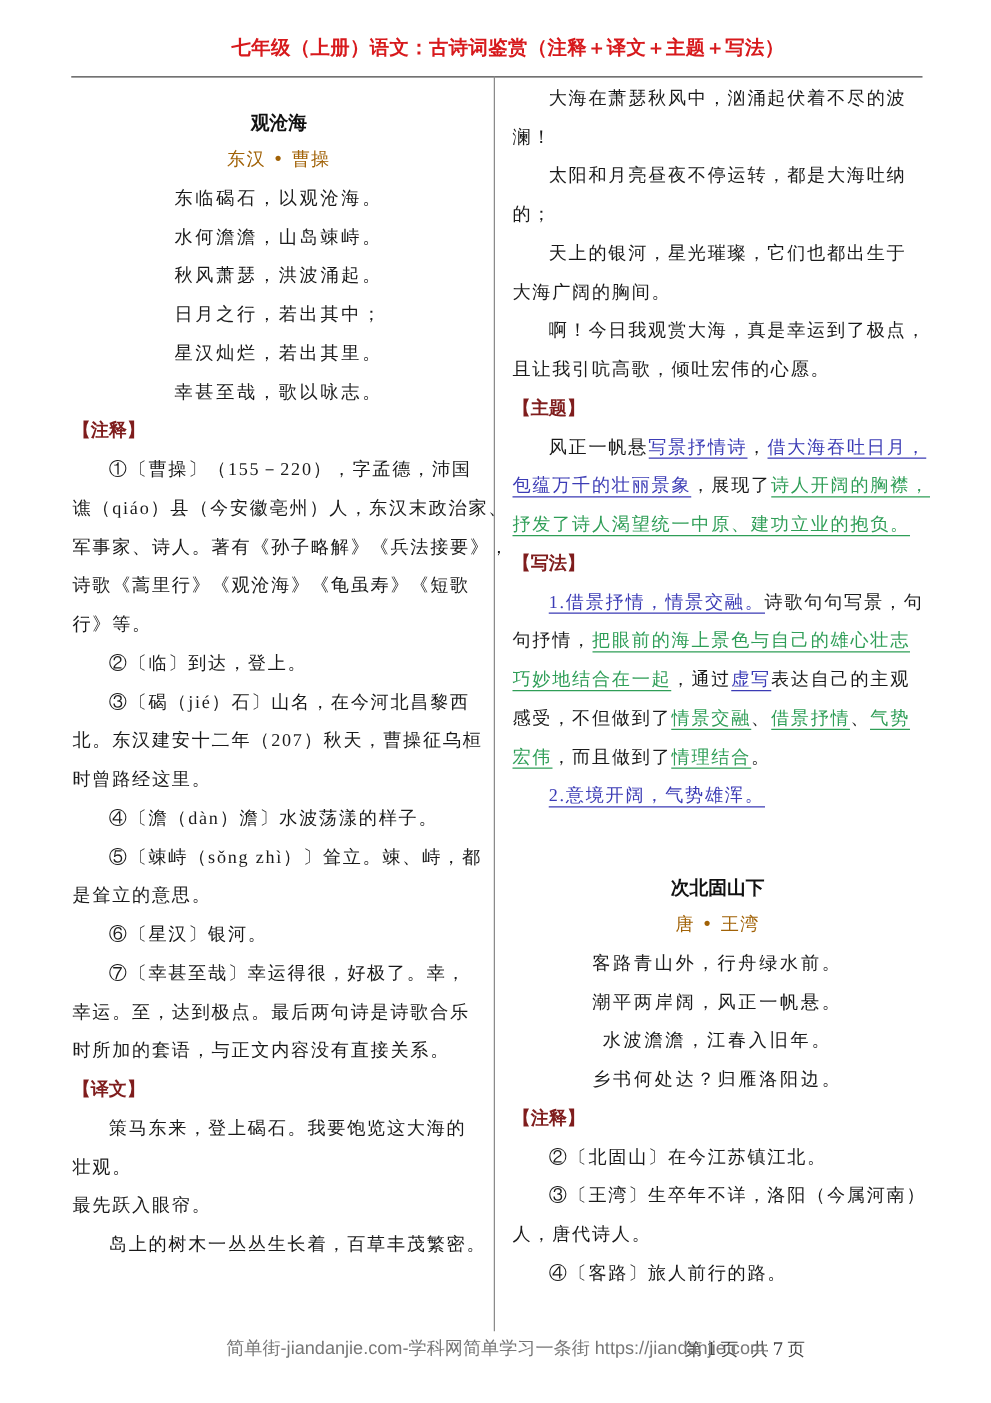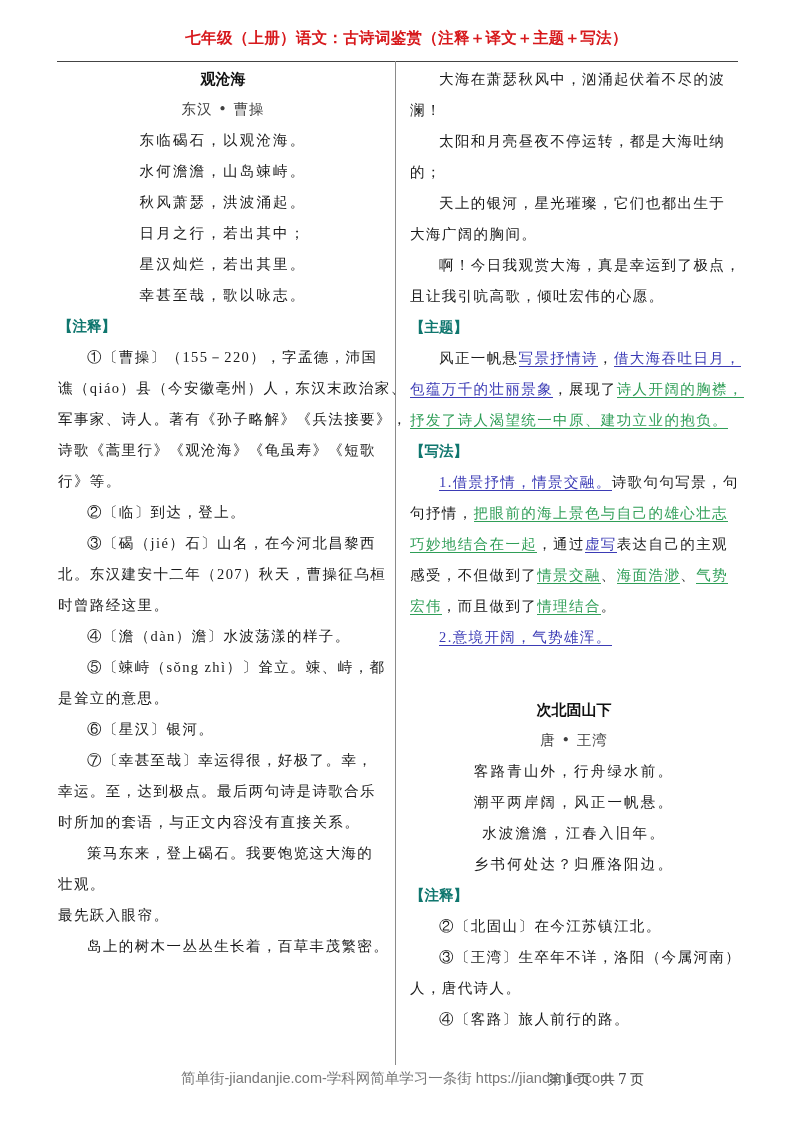--- a/index.html
+++ b/index.html
@@ -12,40 +12,40 @@
       font-size: 15.5px; font-weight: bold; color: #d7191c; letter-spacing: 0.3px; margin-left: 10px;
     }
     .header-rule {
       position: absolute; left: 57px; top: 61px; width: 681px; height: 1px; background: #444;
     }
     .col-divider {
       position: absolute; left: 395px; top: 61px; width: 1px; height: 1004px; background: #8a8a8a;
     }
 
     .col { position: absolute; top: 64px; }
-    .col-left { left: 58px; width: 330px; }
+    .col-left { left: 58px; width: 330px; margin-top: 19px; }
     .col-right { left: 410px; width: 328px; }
 
     .line {
       font-size: 14.5px; line-height: 31px; height: 31px; white-space: nowrap;
       letter-spacing: 1.4px;
       font-family: Liberation Serif, serif;
     }
     .indent { padding-left: 29px; }
 
     .poem-title {
       text-align: center; font-family: "DejaVu Sans", "Liberation Sans", sans-serif;
       font-weight: bold; font-size: 15px; line-height: 30px; height: 30px; color: #111;
     }
-    .poem-author { text-align: center; font-size: 14.5px; line-height: 31px; height: 31px; color: #404040; letter-spacing: 1px; }
+    .poem-author { text-align: center; font-size: 14.5px; line-height: 31px; height: 31px; color: #a16207; letter-spacing: 1px; }
     .poem-line { text-align: center; font-size: 14.5px; line-height: 31px; height: 31px; letter-spacing: 2.2px; }
 
     .section-tag {
       font-family: "DejaVu Sans", "Liberation Sans", sans-serif;
-      font-weight: bold; font-size: 14.5px; line-height: 31px; height: 31px; color: #0f766e;
+      font-weight: bold; font-size: 14.5px; line-height: 31px; height: 31px; color: #7f1d1d;
     }
 
     .u-blue { color: #3b3bb5; border-bottom: 1.5px solid #3b3bb5; }
     .u-green { color: #2f9e57; border-bottom: 1.5px solid #2f9e57; text-align: right; }
     .gap-lg { height: 42px; }
 
     .footer {
       position: absolute; left: 0; top: 1069px; width: 793px; text-align: center;
       font-family: Liberation Sans, sans-serif; font-size: 14.5px; color: #777;
     }
@@ -82,20 +82,21 @@
   <div class="line">北。东汉建安十二年（207）秋天，曹操征乌桓</div>
   <div class="line">时曾路经这里。</div>
   <div class="line indent">④〔澹（dàn）澹〕水波荡漾的样子。</div>
   <div class="line indent">⑤〔竦峙（sǒng zhì）〕耸立。竦、峙，都</div>
   <div class="line">是耸立的意思。</div>
   <div class="line indent">⑥〔星汉〕银河。</div>
   <div class="line indent">⑦〔幸甚至哉〕幸运得很，好极了。幸，</div>
   <div class="line">幸运。至，达到极点。最后两句诗是诗歌合乐</div>
   <div class="line">时所加的套语，与正文内容没有直接关系。</div>
 
+  <div class="section-tag">【译文】</div>
   <div class="line indent">策马东来，登上碣石。我要饱览这大海的</div>
   <div class="line">壮观。</div>
   <div class="line">最先跃入眼帘。</div>
   <div class="line indent">岛上的树木一丛丛生长着，百草丰茂繁密。</div>
 </div>
 
 <div class="col col-right">
   <div class="line indent">大海在萧瑟秋风中，汹涌起伏着不尽的波</div>
   <div class="line">澜！</div>
   <div class="line indent">太阳和月亮昼夜不停运转，都是大海吐纳</div>
@@ -120,21 +121,21 @@
   <div class="line indent">
     <span class="u-blue">1.借景抒情，情景交融。</span><span>诗歌句句写景，句</span>
   </div>
   <div class="line">
     <span>句抒情，</span><span class="u-green">把眼前的海上景色与自己的雄心壮志</span>
   </div>
   <div class="line">
     <span class="u-green">巧妙地结合在一起</span><span>，通过</span><span class="u-blue">虚写</span><span>表达自己的主观</span>
   </div>
   <div class="line">
-    <span>感受，不但做到了</span><span class="u-green">情景交融</span><span>、</span><span class="u-green">海面浩渺</span><span>、</span><span class="u-green">气势</span>
+    <span>感受，不但做到了</span><span class="u-green">情景交融</span><span>、</span><span class="u-green">借景抒情</span><span>、</span><span class="u-green">气势</span>
   </div>
   <div class="line">
     <span class="u-green">宏伟</span><span>，而且做到了</span><span class="u-green">情理结合</span><span>。</span>
   </div>
   <div class="line indent">
     <span class="u-blue">2.意境开阔，气势雄浑。</span>
   </div>
 
   <div class="gap-lg"></div>
 

